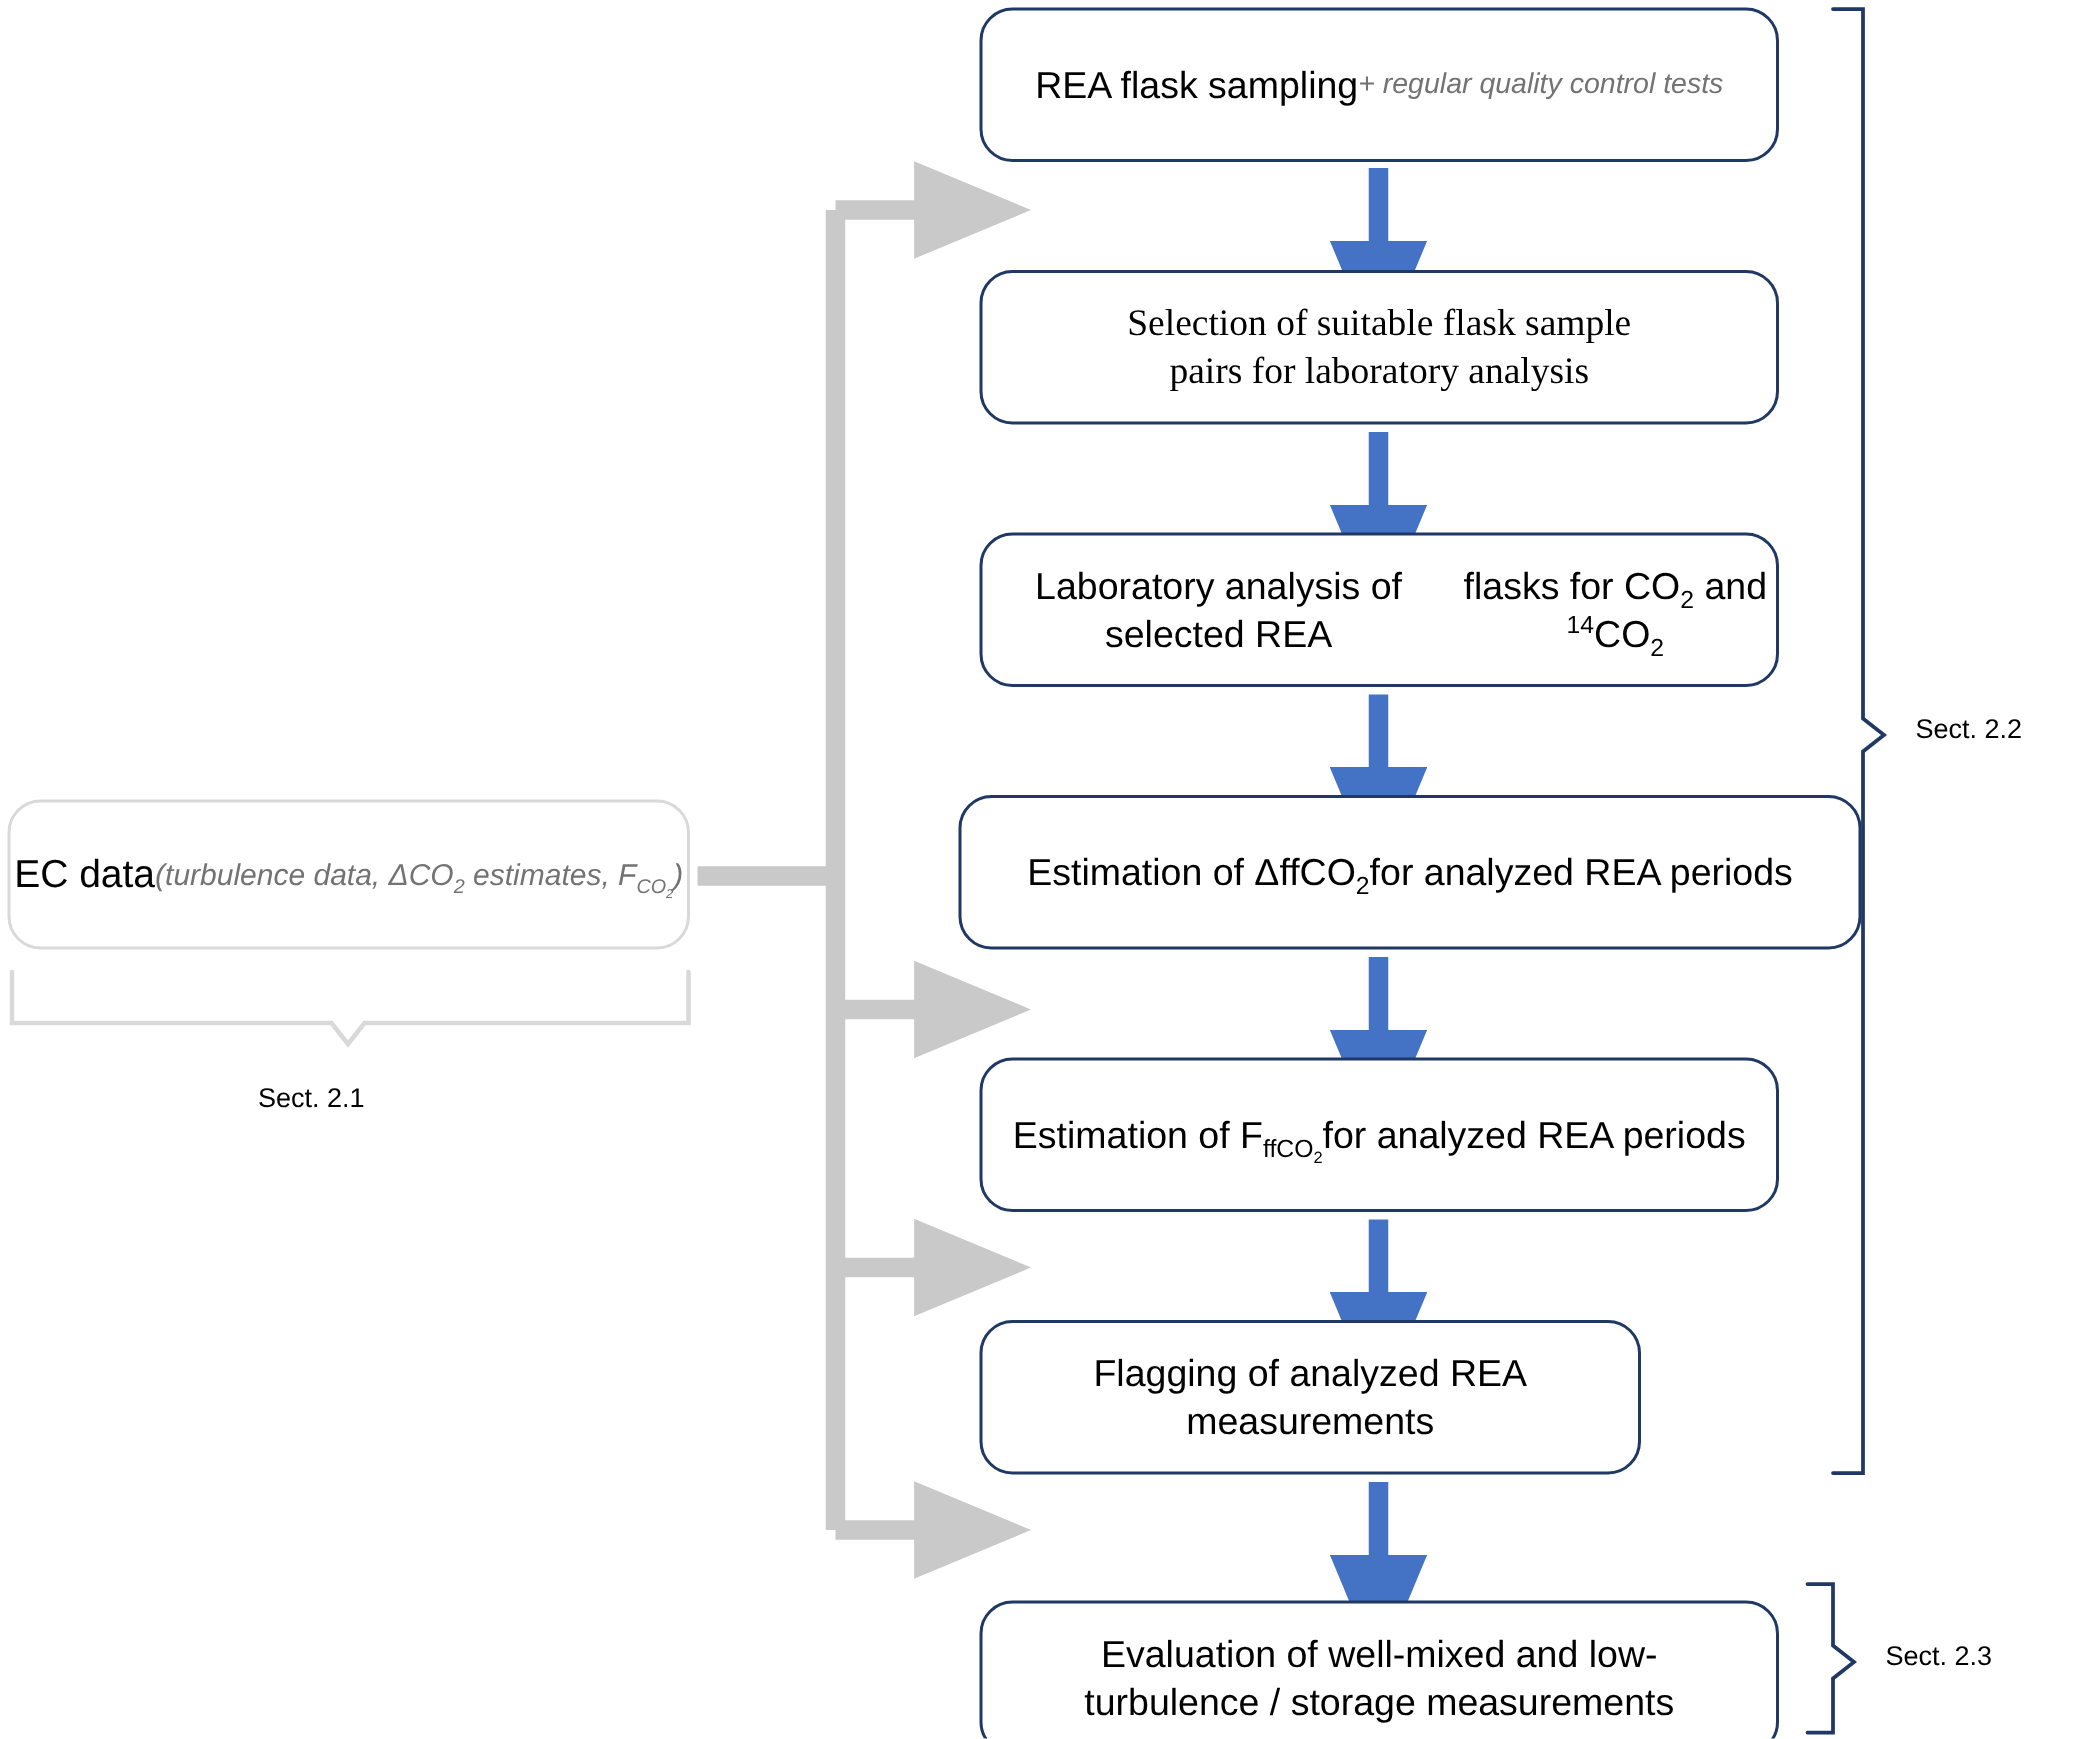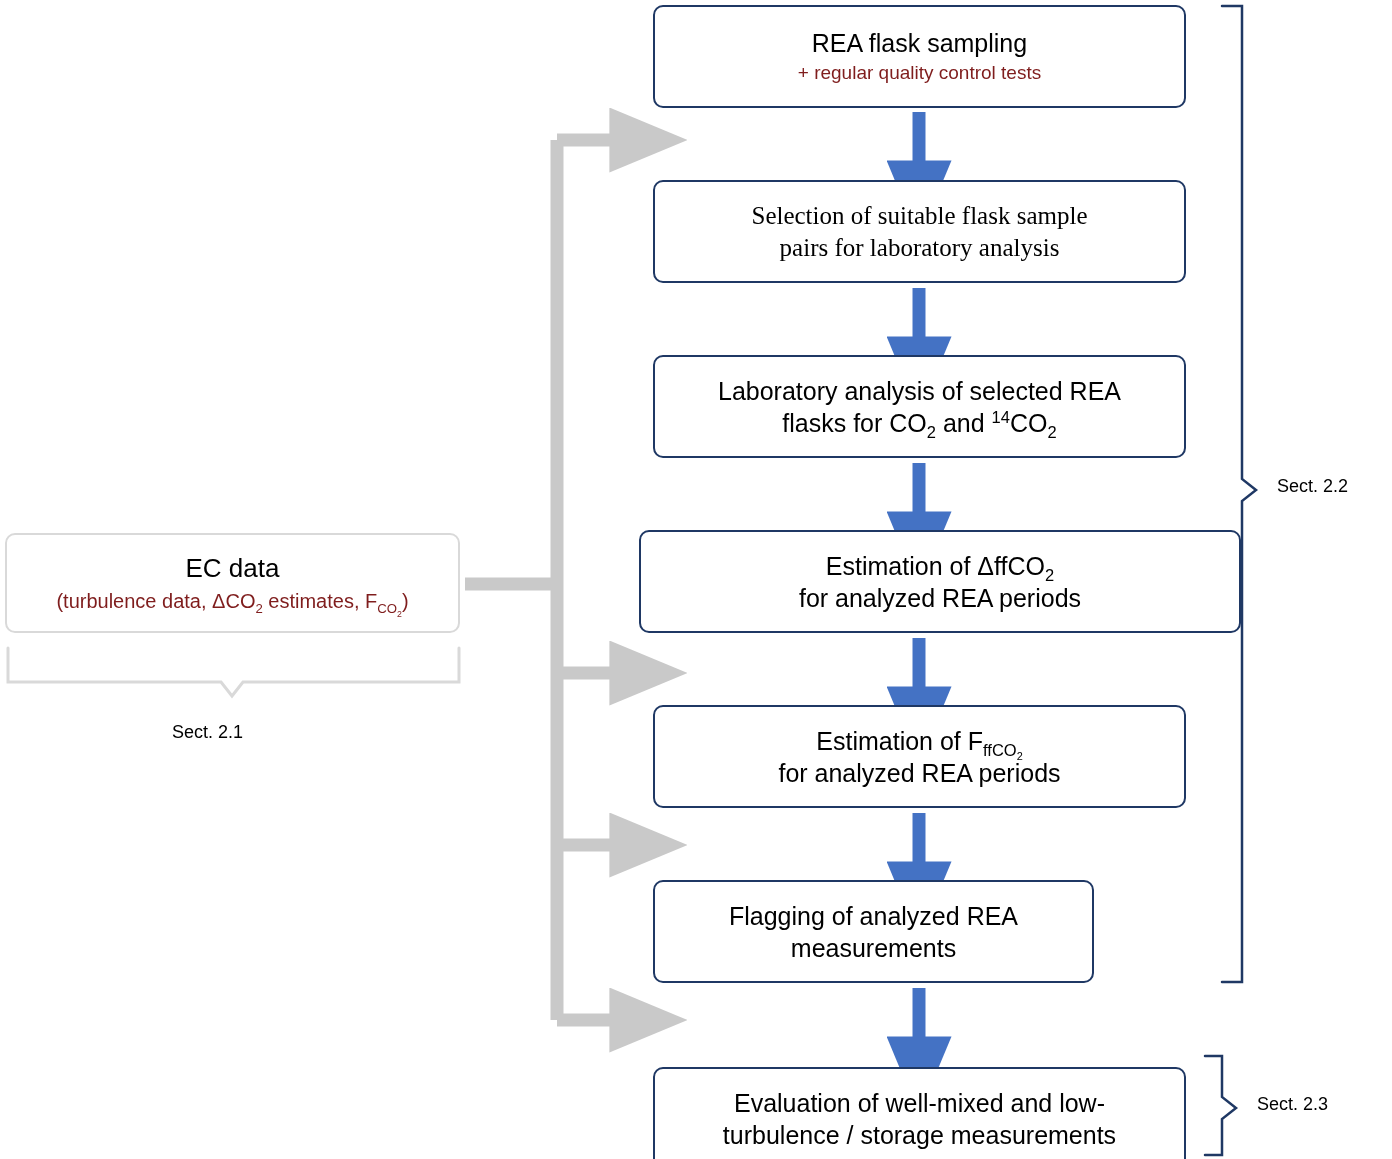--- a/index.html
+++ b/index.html
@@ -18,38 +18,39 @@
   .canvas {
     position: absolute;
     left: 0; top: 0;
     width: 1392px;
     height: 1159px;
   }
   .node {
     position: absolute;
     box-sizing: border-box;
     border: 2px solid #1f3864;
-    border-radius: 10px;
+    border-radius: 22px;
     background: #ffffff;
     display: flex;
-    flex-direction: column;
+    flex-direction: row;
     align-items: center;
     justify-content: center;
     text-align: center;
     line-height: 1.28;
   }
   .node .main {
     font-size: 25px;
     color: #000000;
     white-space: pre-line;
   }
   .node .sub {
     font-size: 19px;
-    color: #7f1d1d;
+    color: #737373;
     margin-top: 2px;
+    font-style: italic;
   }
   .node-ec {
     border-color: #d9d9d9;
   }
   .node-ec .main {
     font-size: 26px;
   }
   .node-ec .sub {
     font-size: 20px;
     margin-top: 4px;

